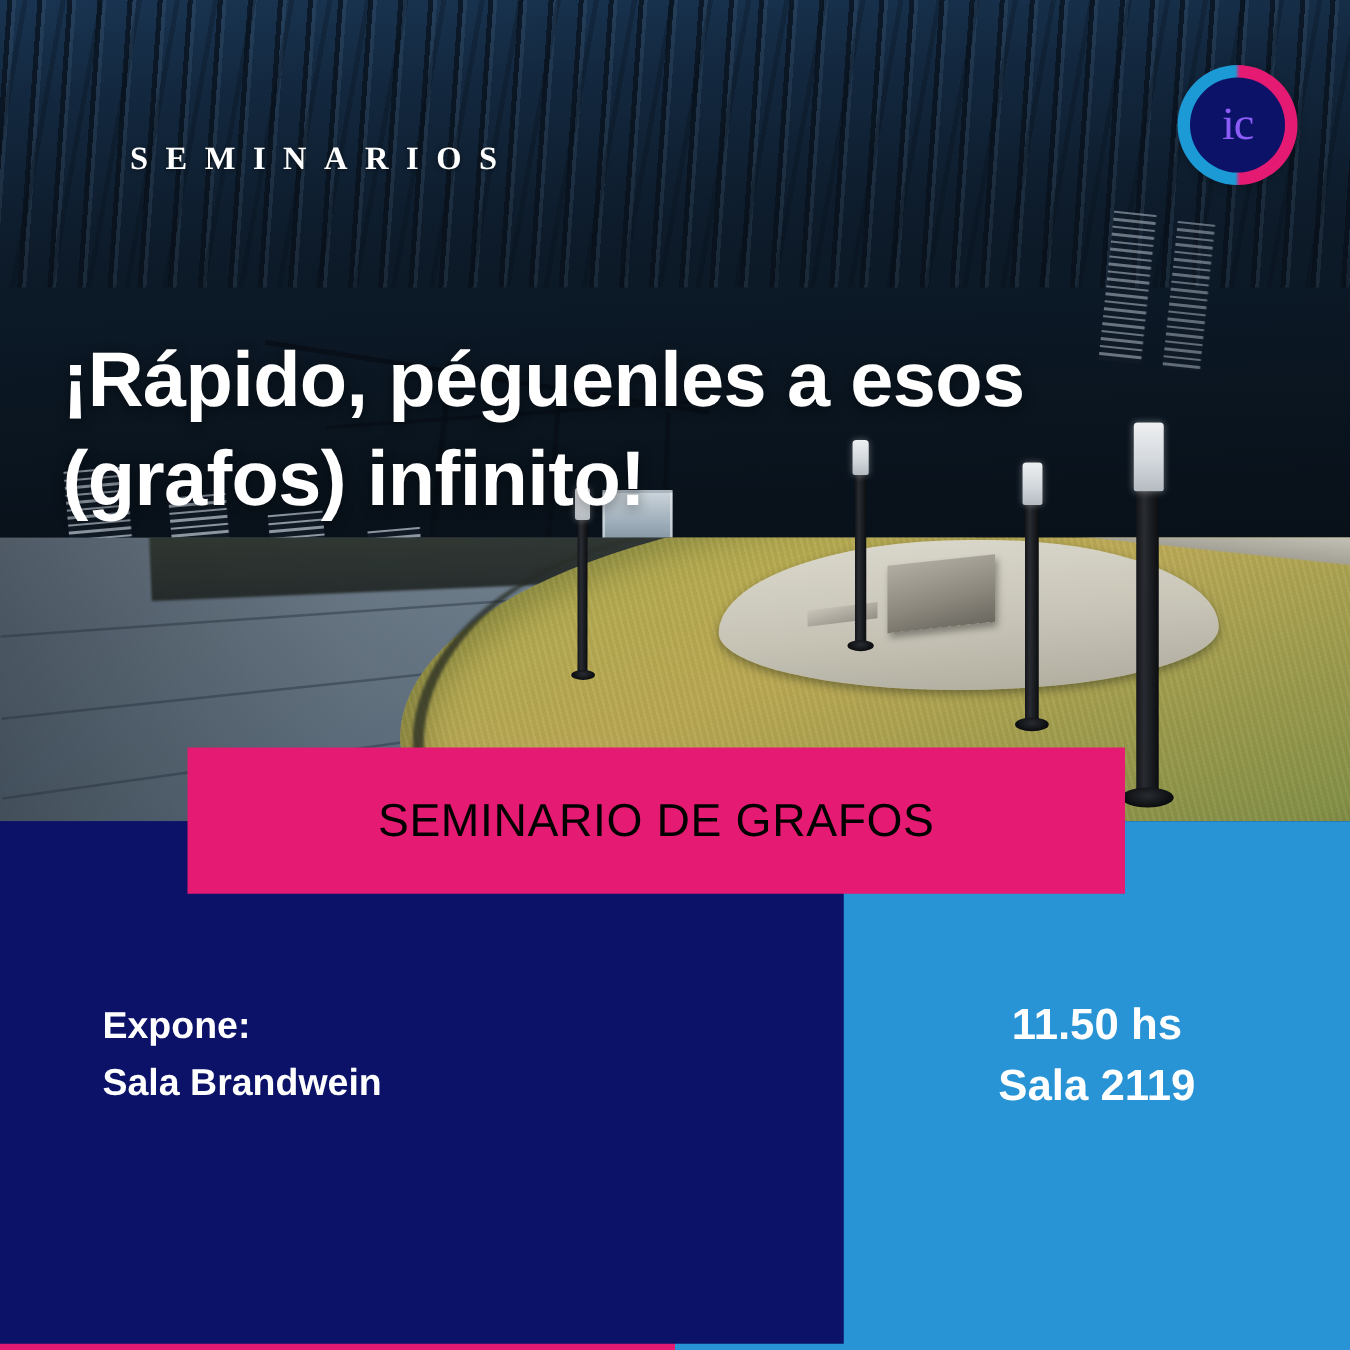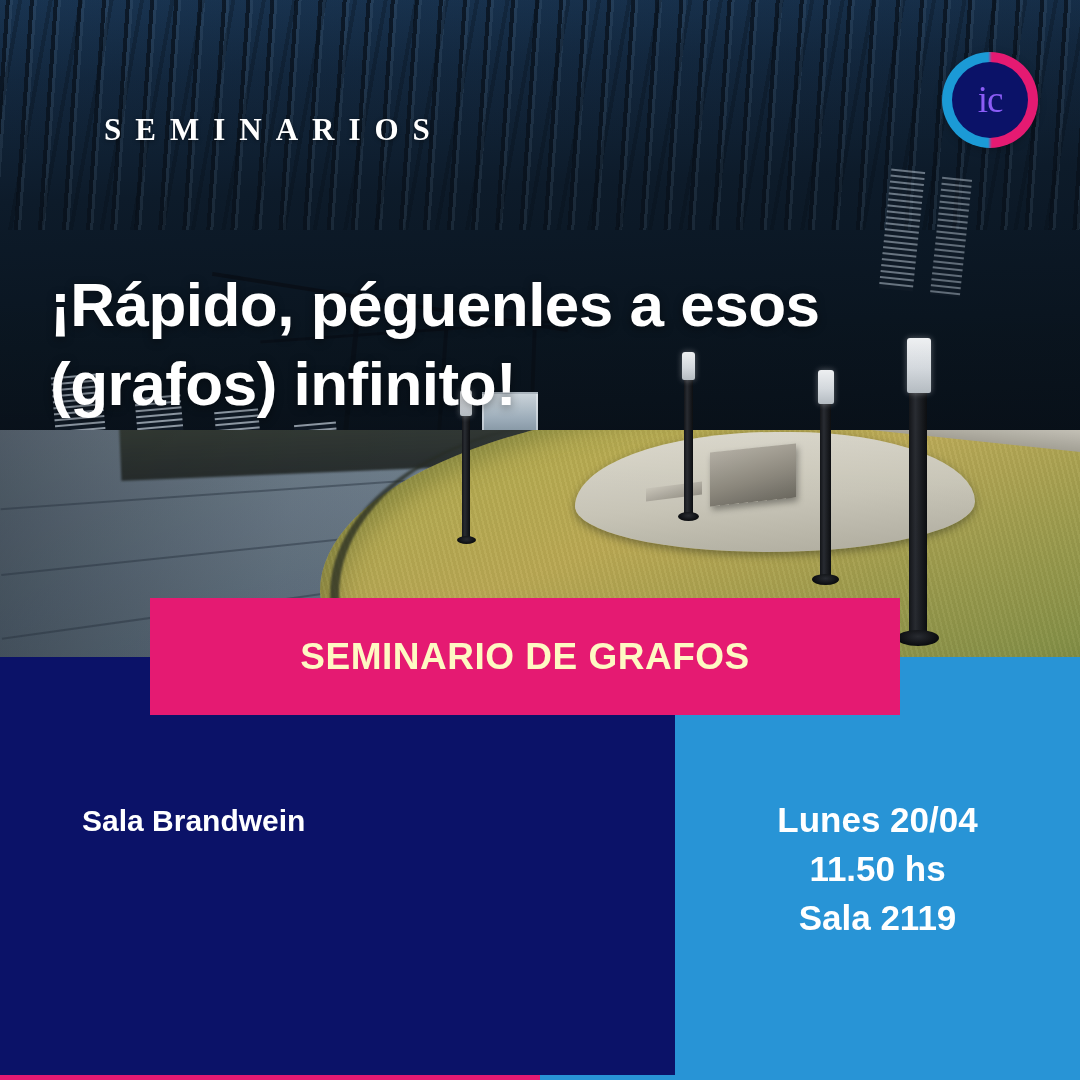--- a/index.html
+++ b/index.html
@@ -222,21 +222,21 @@
     display:flex; align-items:center; justify-content:center;
     color:#8b5cf6; font-weight:normal; font-size:37px;
     font-family:"Liberation Serif", serif;
     letter-spacing:-1px; line-height:1;
     padding-bottom:2px;
   }
 
   
   .kicker {
     position:absolute; left:104px; top:112px;
-    color:#ffffff; font-size:31px; font-weight:bold;
+    color:#ffffff; font-size:26px; font-weight:bold;
     letter-spacing:14px;
     font-family:"Liberation Serif", serif;
     text-shadow:0 1px 4px rgba(0,0,0,0.45);
   }
   .headline {
     position:absolute; left:50px; top:265px;
     width:1010px;
     color:#ffffff;
     font-size:62px; font-weight:bold;
     line-height:1.28;
@@ -247,21 +247,21 @@
 
   
   .banner {
     position:absolute; left:150px; top:598px;
     width:750px; height:117px;
     background:#e51a72;
     display:flex; align-items:center; justify-content:center;
     z-index:5;
   }
   .banner-text {
-    color:#fef9c3; font-size:37px; font-weight:bold;
+    color:#000000; font-size:37px; font-weight:normal;
     letter-spacing:0.5px;
     font-family:"Liberation Sans", sans-serif;
   }
 
   
   .block-navy {
     position:absolute; left:0; top:657px;
     width:675px; height:423px;
     background:#0b1268;
   }
@@ -379,25 +379,25 @@
   <div class="headline">¡Rápido, péguenles a esos (grafos) infinito!</div>
 
   <div class="banner">
     <div class="banner-text">SEMINARIO DE GRAFOS</div>
   </div>
 
   <div class="block-navy"></div>
   <div class="block-blue"></div>
 
   <div class="speaker">
+    <div>Expone:</div>
     <div>Sala Brandwein</div>
   </div>
 
   <div class="details">
-    <div>Lunes 20/04</div>
     <div>11.50 hs</div>
     <div>Sala 2119</div>
   </div>
 
   <div class="strip-pink"></div>
   <div class="strip-blue"></div>
 
 </div>
 
 </body></html>

